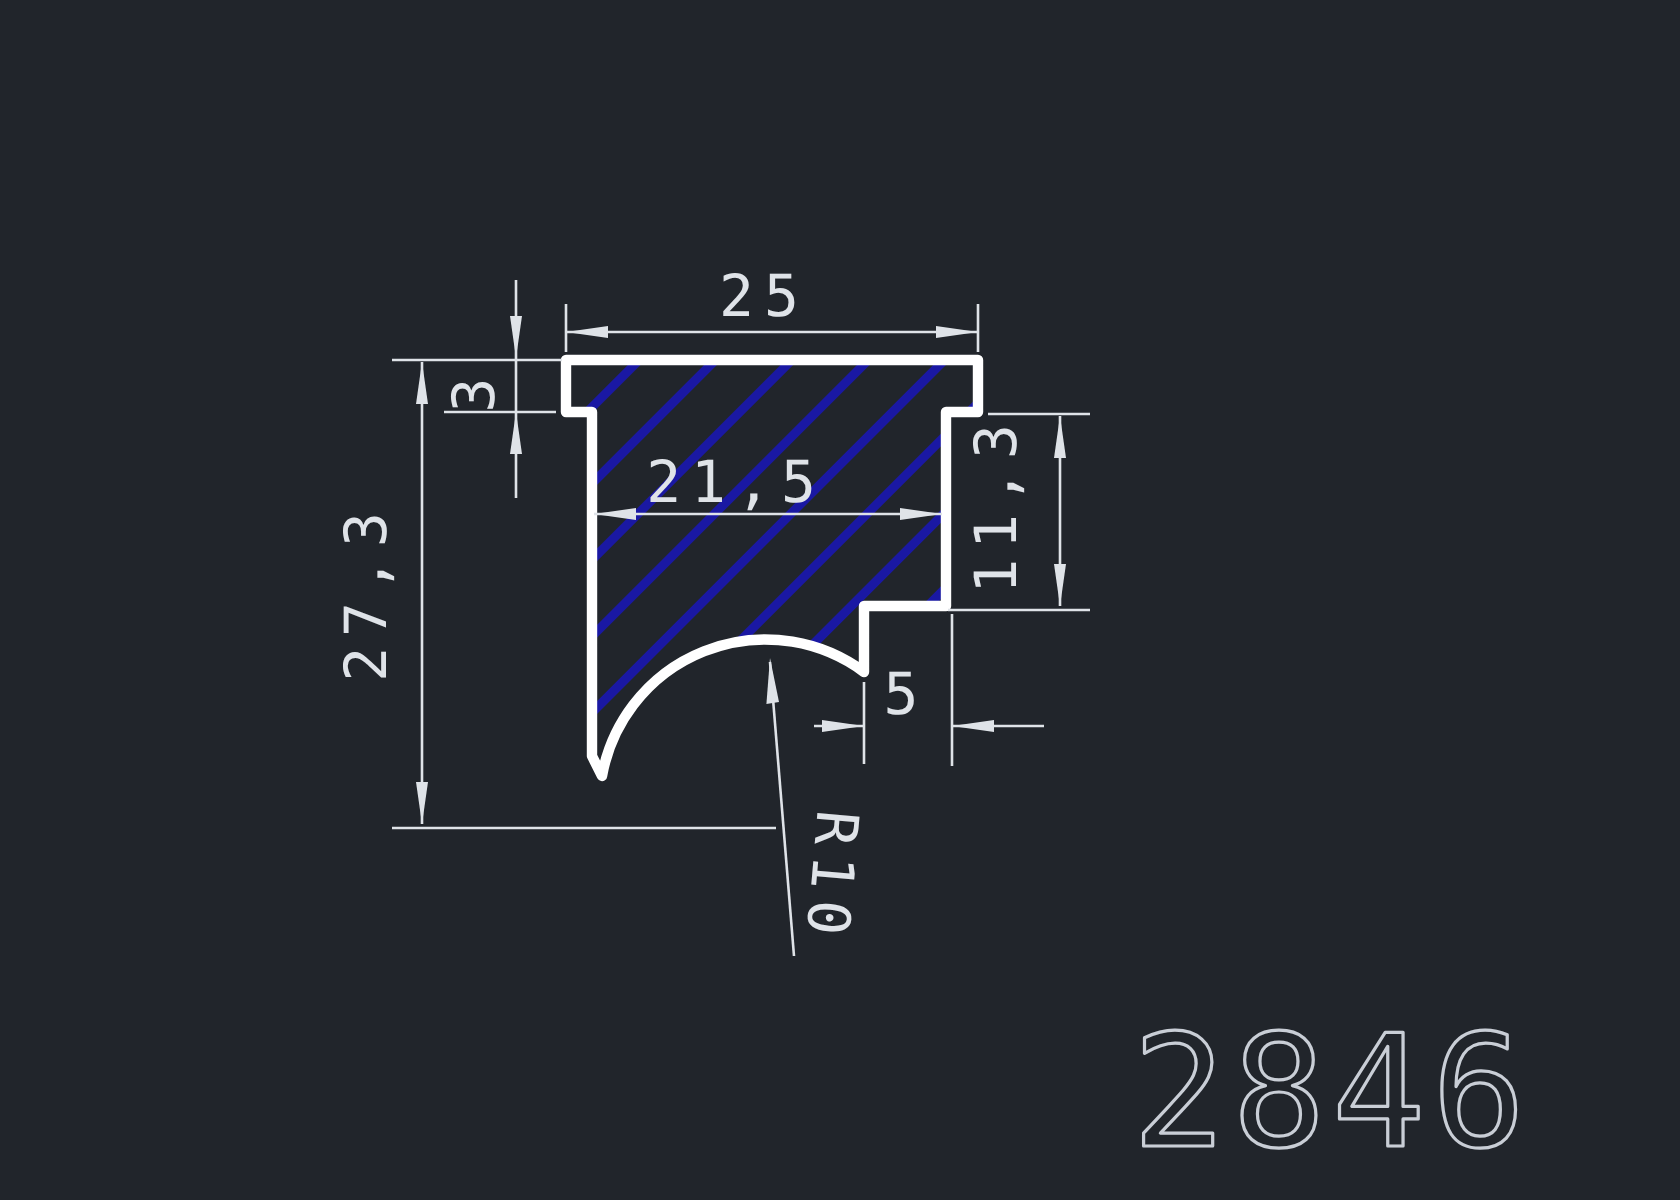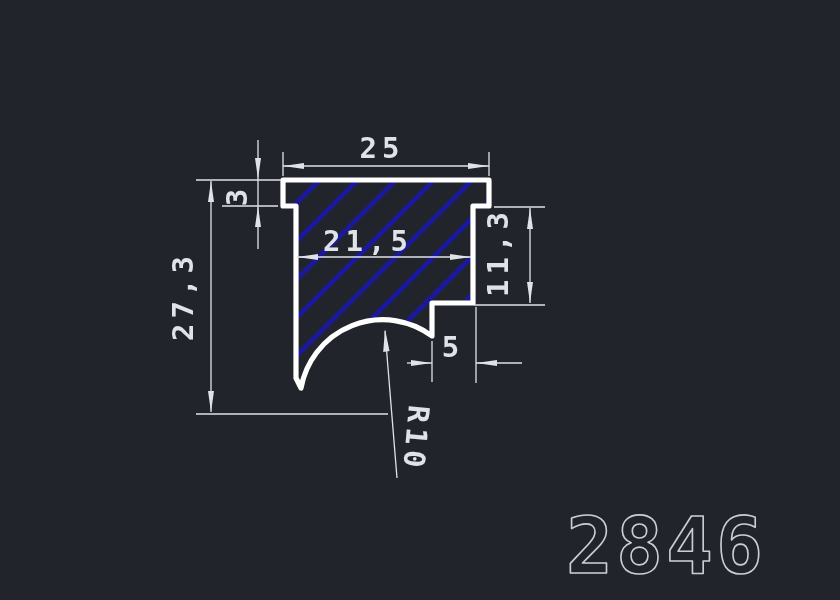--- a/index.html
+++ b/index.html
@@ -8,21 +8,20 @@
     background: #21252b;
     width: 840px;
     height: 600px;
     overflow: hidden;
     font-family: "DejaVu Sans Mono", monospace;
   }
   #stage {
     position: relative;
     width: 840px;
     height: 600px;
-    font-weight: bold;
   }
   svg { display: block; }
   text {
     font-family: "DejaVu Sans Mono", monospace;
   }
 </style>
 </head>
 <body>
 
 <div id="stage">

